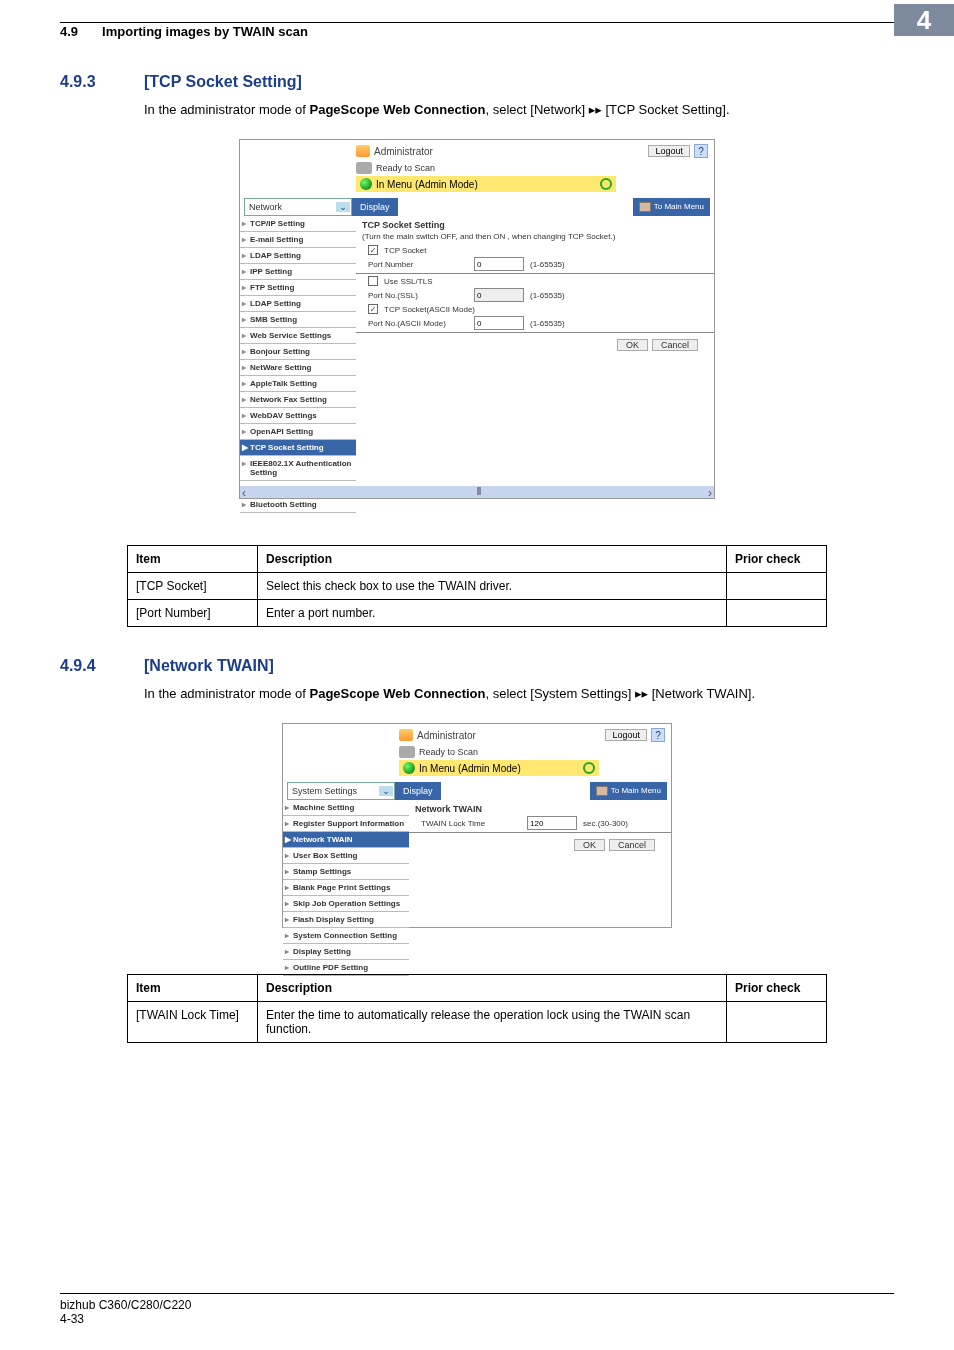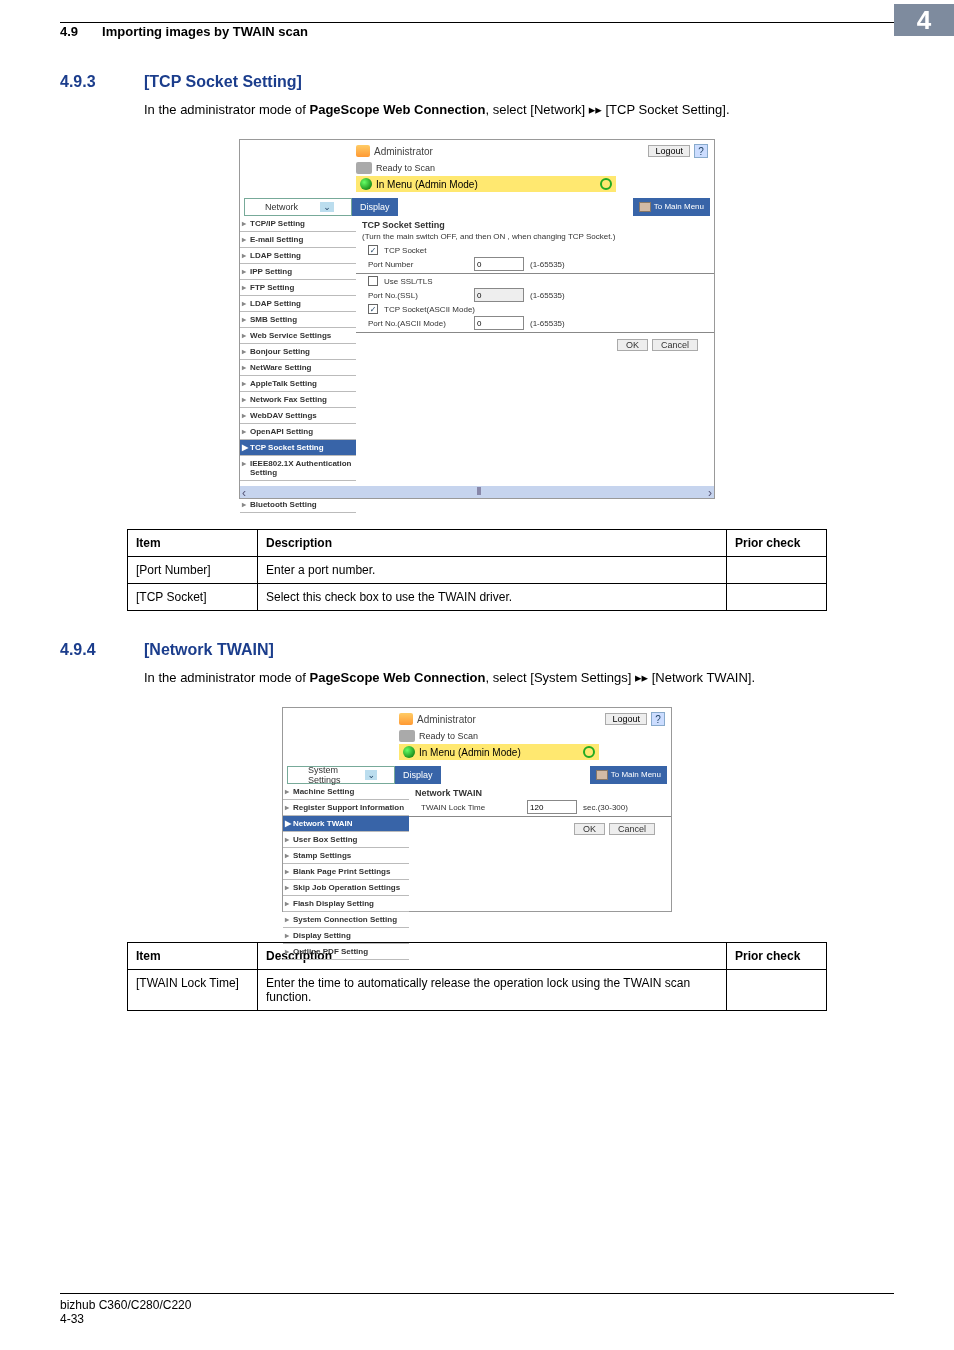--- a/index.html
+++ b/index.html
@@ -24,21 +24,21 @@
   .adm-icon { width: 14px; height: 12px; background: linear-gradient(#fc6, #f93); border-radius: 2px; }
   .btn-small { background: #eee; border: 1px solid #aaa; padding: 0 6px; font-size: 9px; margin-left: 4px; }
   .help-icon { background: #cdf; border: 1px solid #8ac; width: 14px; height: 14px; display: inline-flex; align-items: center; justify-content: center; font-size: 10px; color: #246; }
   .status-row { margin: 2px 0 0 116px; display: flex; align-items: center; gap: 4px; font-size: 9px; color: #333; }
   .printer-icon { width: 16px; height: 12px; background: #aaa; border-radius: 2px; }
   .menu-bar { margin: 2px 0 0 116px; background: #ffe870; display: flex; align-items: center; font-size: 10px; height: 16px; padding: 0 4px; width: 260px; justify-content: space-between;}
   .menu-bar .mb-left { display: flex; align-items: center; gap: 4px; }
   .orb { width: 12px; height: 12px; background: radial-gradient(circle at 35% 35%, #6f6, #060); border-radius: 50%; }
   .refresh-icon { width: 12px; height: 12px; border: 2px solid #2a2; border-radius: 50%; position: relative; }
   .category-bar { display: flex; align-items: center; margin-top: 6px; }
-  .dropdown { margin-left: 4px; background: #fff; border: 1px solid #7a9; height: 18px; padding: 0 20px; font-size: 9px; display: flex; align-items: center; justify-content: space-between; color: #333; }
+  .dropdown { margin-left: 4px; background: #fff; border: 1px solid #7a9; height: 18px; padding: 0 4px; font-size: 9px; display: flex; align-items: center; justify-content: space-between; color: #333; }
   .dropdown .dd-arrow { background: #bde; width: 14px; margin: 0 -3px 0 4px; text-align: center; color: #246; }
   .display-btn { background: #3864a8; color: #fff; padding: 0 8px; font-size: 9px; height: 18px; line-height: 18px; }
   .mainmenu-btn { background: #3864a8; color: #fff; padding: 0 6px; font-size: 8px; height: 18px; line-height: 18px; margin-left: auto; margin-right: 4px; display: flex; align-items: center; gap: 3px; }
   .mm-icon { width: 12px; height: 10px; background: #d2baa5; border: 1px solid #876; }
   .ss-body { display: flex; align-items: stretch; }
   .sidebar { width: 116px; }
   .sidebar-item { font-size: 8px; padding: 3px 4px 3px 10px; border-bottom: 1px solid #bbb; color: #333; font-weight: bold; position: relative; }
   .sidebar-item::before { content: "▸"; position: absolute; left: 2px; color: #888; font-size: 8px; }
   .sidebar-item.active { background: #3864a8; color: #fff; }
   .sidebar-item.active::before { color: #fff; content: "▶"; }
@@ -49,21 +49,21 @@
   .form-row input[type=text] { width: 50px; height: 14px; border: 1px solid #888; font-size: 8px; padding: 0 2px;}
   .form-row label { width: 100px; }
   .chk { width: 10px; height: 10px; border: 1px solid #666; display: inline-flex; align-items: center; justify-content: center; font-size: 8px; color: #246; background: #fff; }
   .hr { border-top: 1px solid #888; margin: 2px -6px; }
   .btnrow { display: flex; gap: 4px; justify-content: flex-end; margin-top: 6px; padding-right: 10px;}
   .btn { background: #eee; border: 1px solid #aaa; padding: 0 8px; font-size: 9px; }
   .bottom-scroll { background: #c6d4ee; height: 12px; position: absolute; bottom: 0; left: 0; right: 0; }
   .bottom-scroll::before { content: "‹"; position: absolute; left: 2px; color: #557; }
   .bottom-scroll::after { content: "›"; position: absolute; right: 2px; color: #557; }
   .mid-mark { position: absolute; left: 50%; top: 1px; width: 4px; height: 8px; background: #88a; }
-  table.doctable { width: 700px; margin: 30px auto 0 auto; border-collapse: collapse; font-size: 12px; }
+  table.doctable { width: 700px; margin: 46px auto 0 auto; border-collapse: collapse; font-size: 12px; }
   table.doctable th, table.doctable td { border: 1px solid #000; padding: 6px 8px; text-align: left; vertical-align: top; }
   table.doctable th.col1 { width: 130px; }
   table.doctable th.col3 { width: 100px; }
   .footer { position: absolute; bottom: 24px; left: 60px; right: 60px; border-top: 1px solid #000; display: flex; justify-content: space-between; font-size: 12px; padding-top: 4px; color: #000; flex-direction: column;}
 </style>
 </head>
 <body>
 
 <div class="page">
   <div class="top-line"></div>
@@ -188,27 +188,27 @@
   <table class="doctable">
     <thead>
         <tr>
       <th class="col1">Item</th>
       <th>Description</th>
       <th class="col3">Prior check</th>
     </tr>
       </thead>
     <tbody id="tb1">
         <tr>
+          <td>[TCP Socket]</td>
+          <td>Select this check box to use the TWAIN driver.</td>
+          <td></td>
+        </tr>
+        <tr>
           <td>[Port Number]</td>
           <td>Enter a port number.</td>
-          <td></td>
-        </tr>
-        <tr>
-          <td>[TCP Socket]</td>
-          <td>Select this check box to use the TWAIN driver.</td>
           <td></td>
         </tr>
       </tbody>
   </table>
 
   <div class="heading-row" style="margin-top:30px">
     <div class="heading-num">4.9.4</div>
     <div class="heading-title">[Network TWAIN]</div>
   </div>
   <div class="intro">

